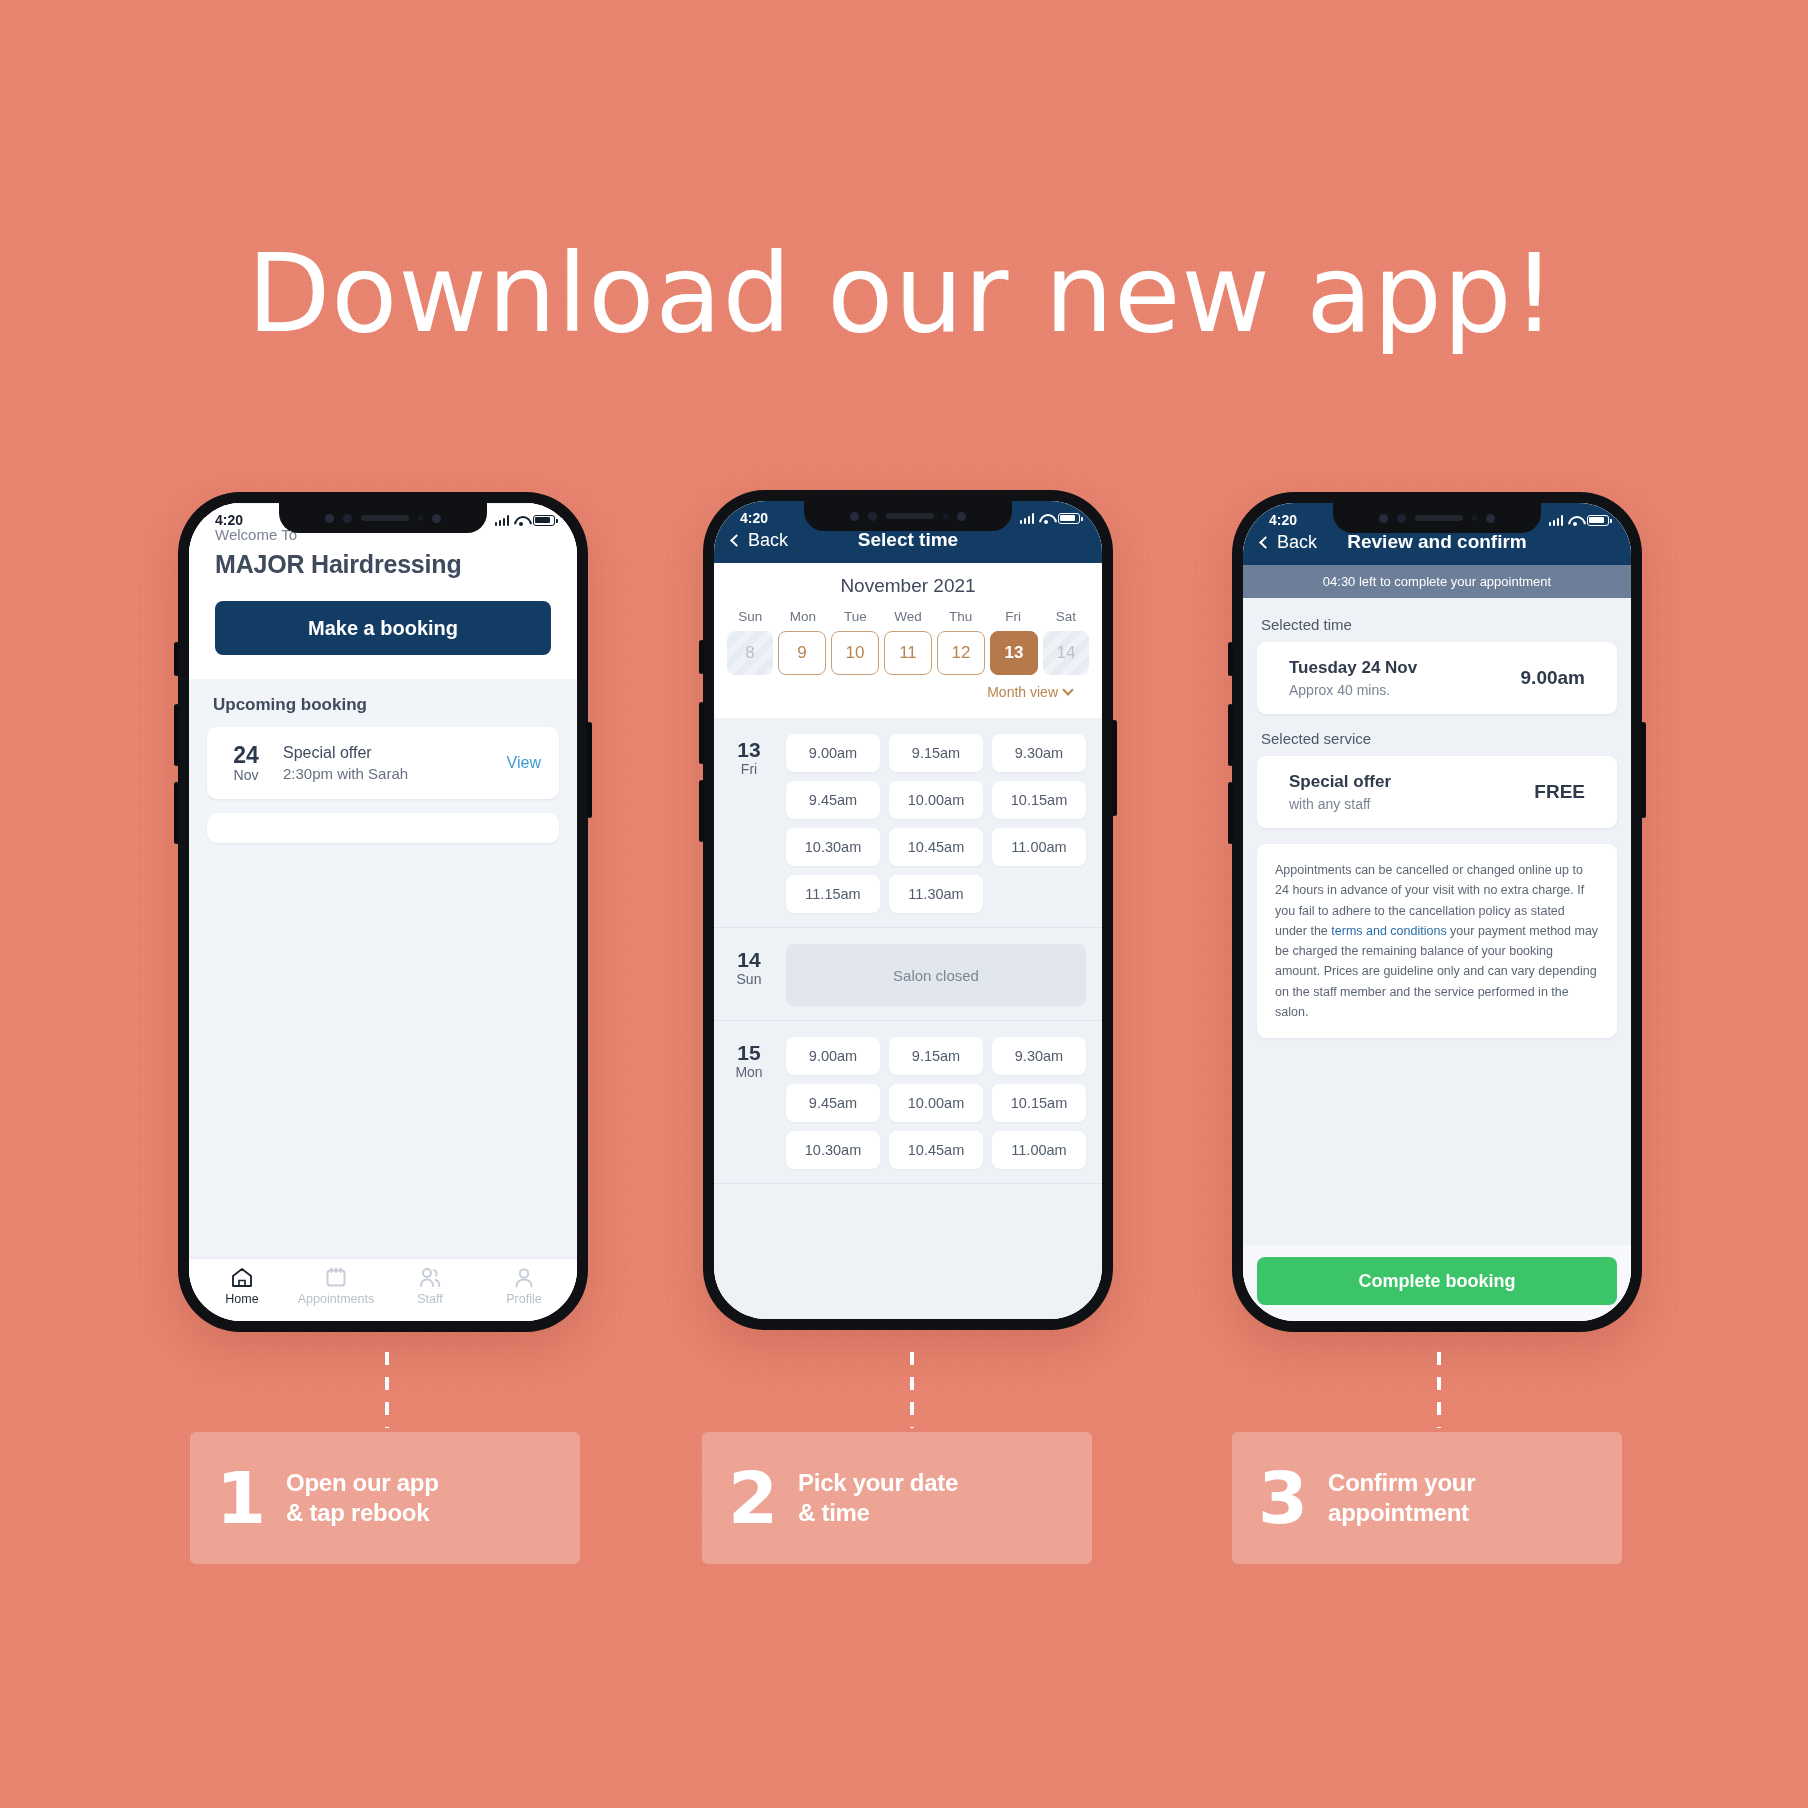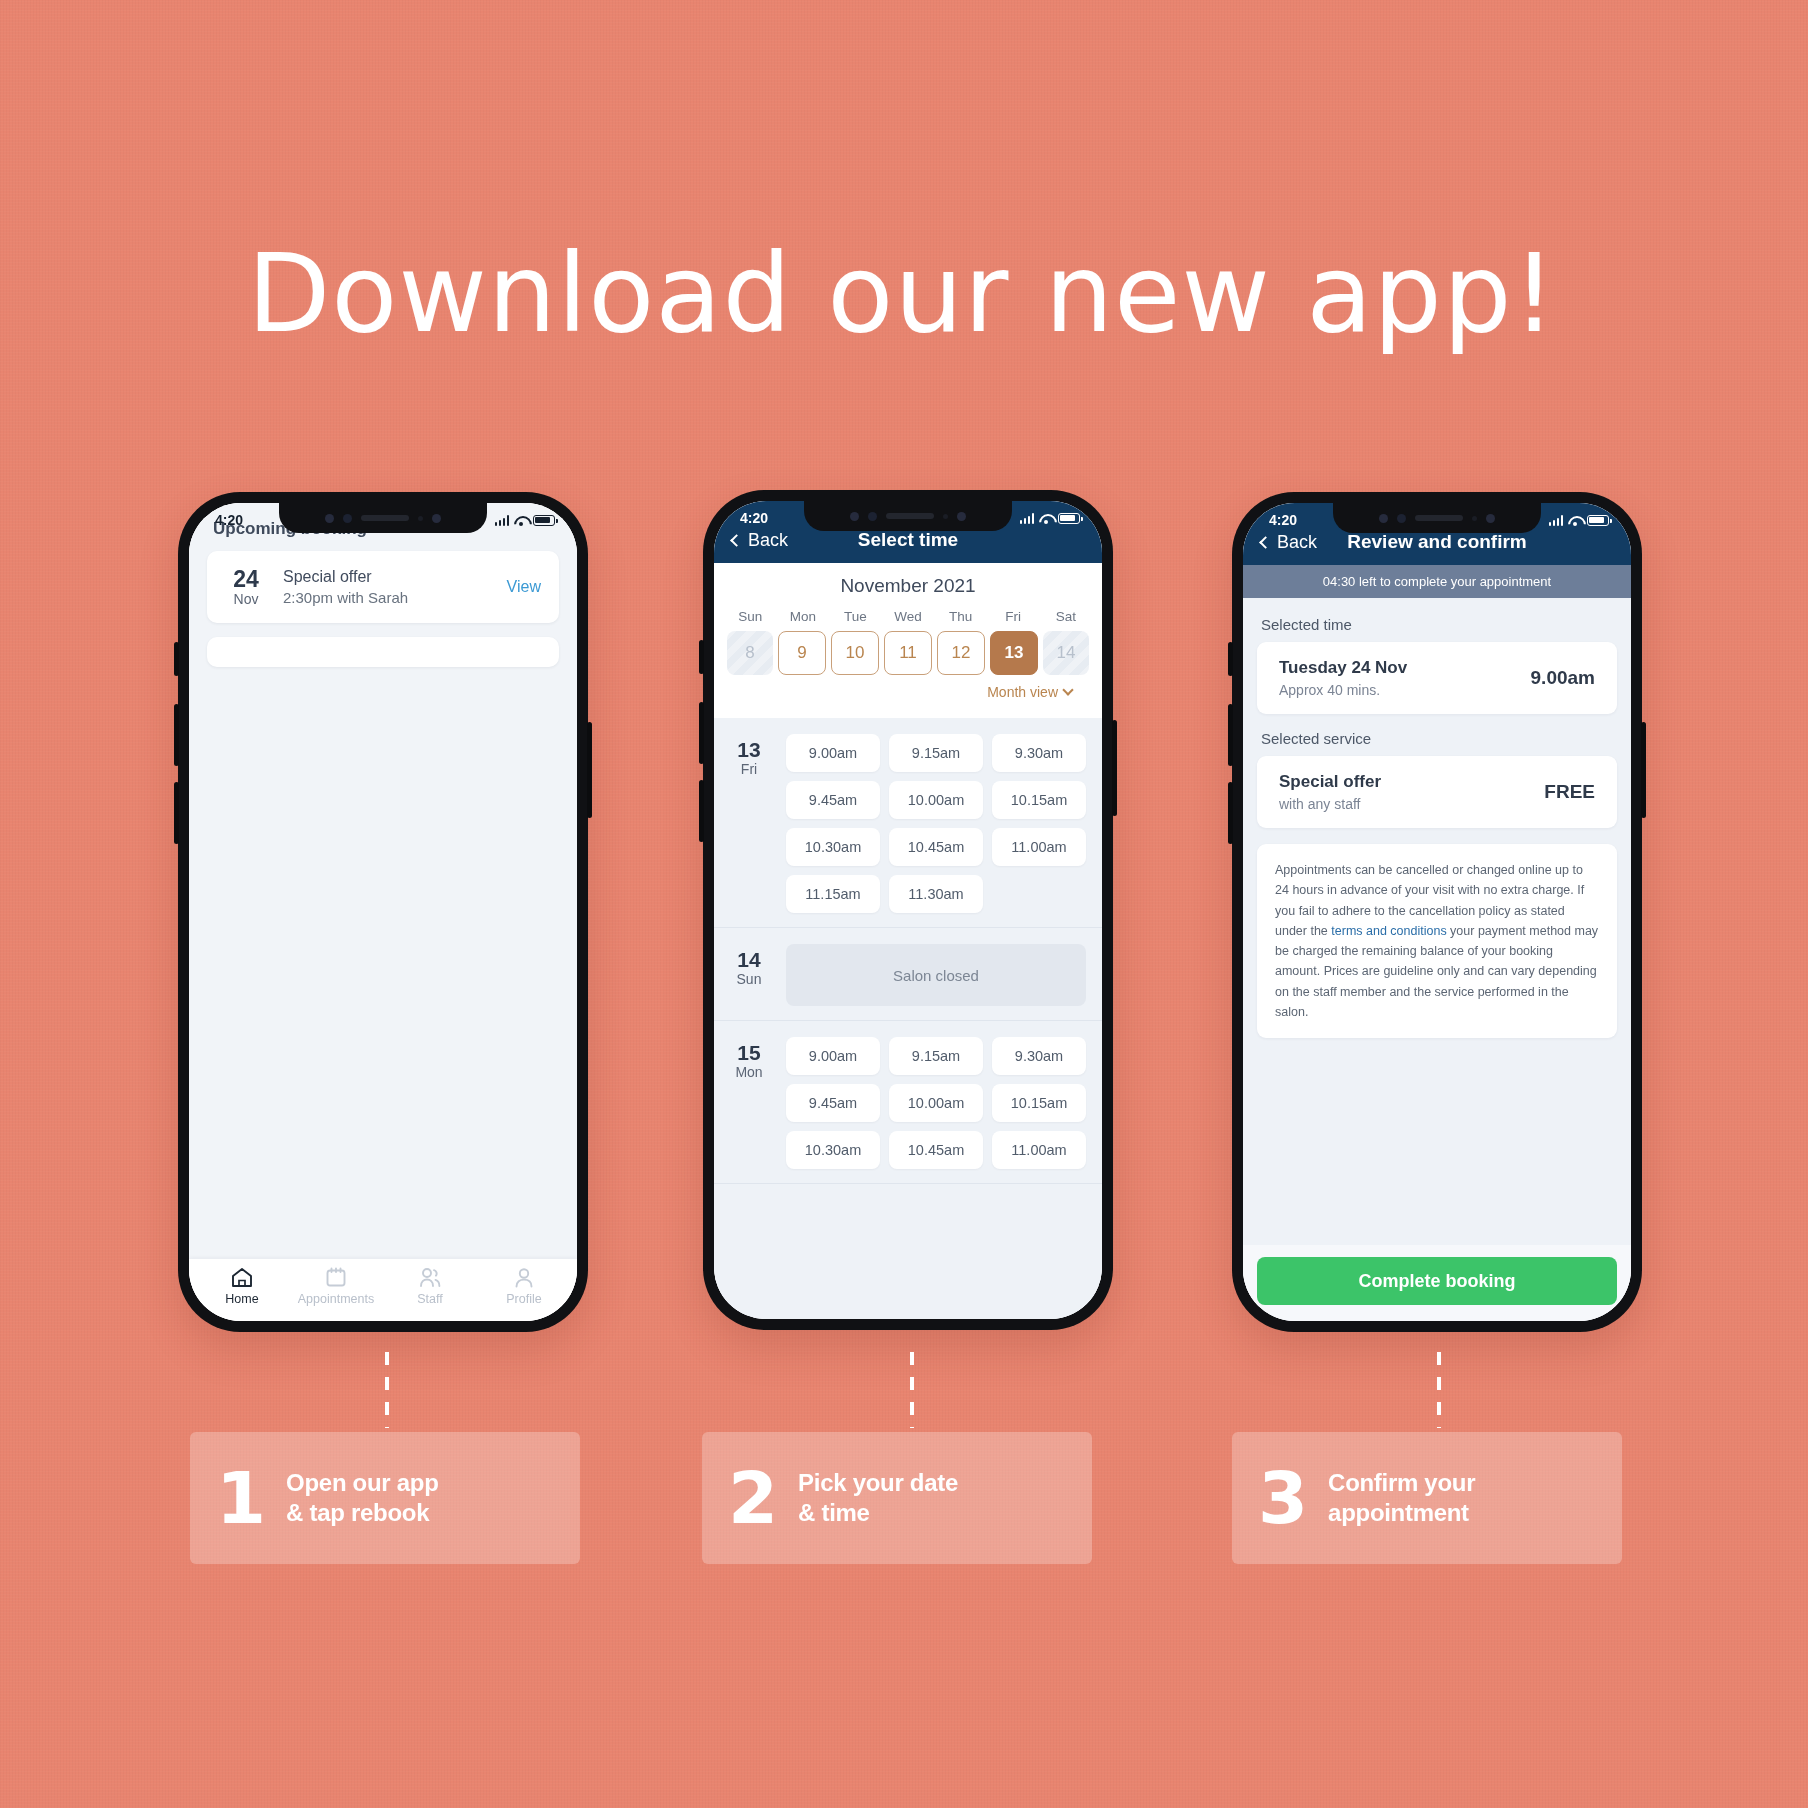--- a/index.html
+++ b/index.html
@@ -224,21 +224,21 @@
 
   
   .p3body { position:absolute; inset:0; display:flex; flex-direction:column; background:#eef2f7;}
   .timer-bar {
     background:#6d7e99; color:#fff; text-align:center;
     font-size:13px; padding:9px 0;
   }
   .p3scroll { flex:1; padding: 14px 14px 0 14px; overflow:hidden;}
   .p3-label { color:#4c5767; font-size:15px; margin: 4px 0 9px 4px; }
   .p3-card {
-    background:#fff; border-radius:9px; padding:16px 22px;
+    background:#fff; border-radius:9px; padding:16px 32px;
     display:flex; align-items:center; justify-content:space-between;
     box-shadow:0 1px 3px rgba(30,40,60,.06);
     margin-bottom: 16px;
   }
   .p3-c1 { font-size:17px; color:#2f3a4a; font-weight:bold; margin-bottom:4px;}
   .p3-c2 { font-size:14px; color:#7b8494;}
   .p3-right { font-size:19px; color:#2f3a4a; font-weight:bold;}
   .terms {
     background:#fff; border-radius:9px; padding:16px 18px;
     font-size:12.5px; line-height:1.62; color:#5c6674;
@@ -310,20 +310,25 @@
             </span>
           <span class="wifi"></span>
           <span class="batt">
               <span></span>
             </span>
         </div>
       </div>
 
       <div class="p1body">
 
+        <div class="welcome-card">
+          <div class="welcome-small">Welcome To</div>
+          <div class="salon-name">MAJOR Hairdressing</div>
+          <button class="booking-btn">Make a booking</button>
+        </div>
 
         <div class="grey-zone">
           <div class="sec-title">Upcoming booking</div>
           <div class="bk-card">
             <div class="bk-date">
               <div class="bk-day">24</div>
               <div class="bk-mon">Nov</div>
             </div>
             <div class="bk-mid">
               <div class="bk-t1">Special offer</div>

